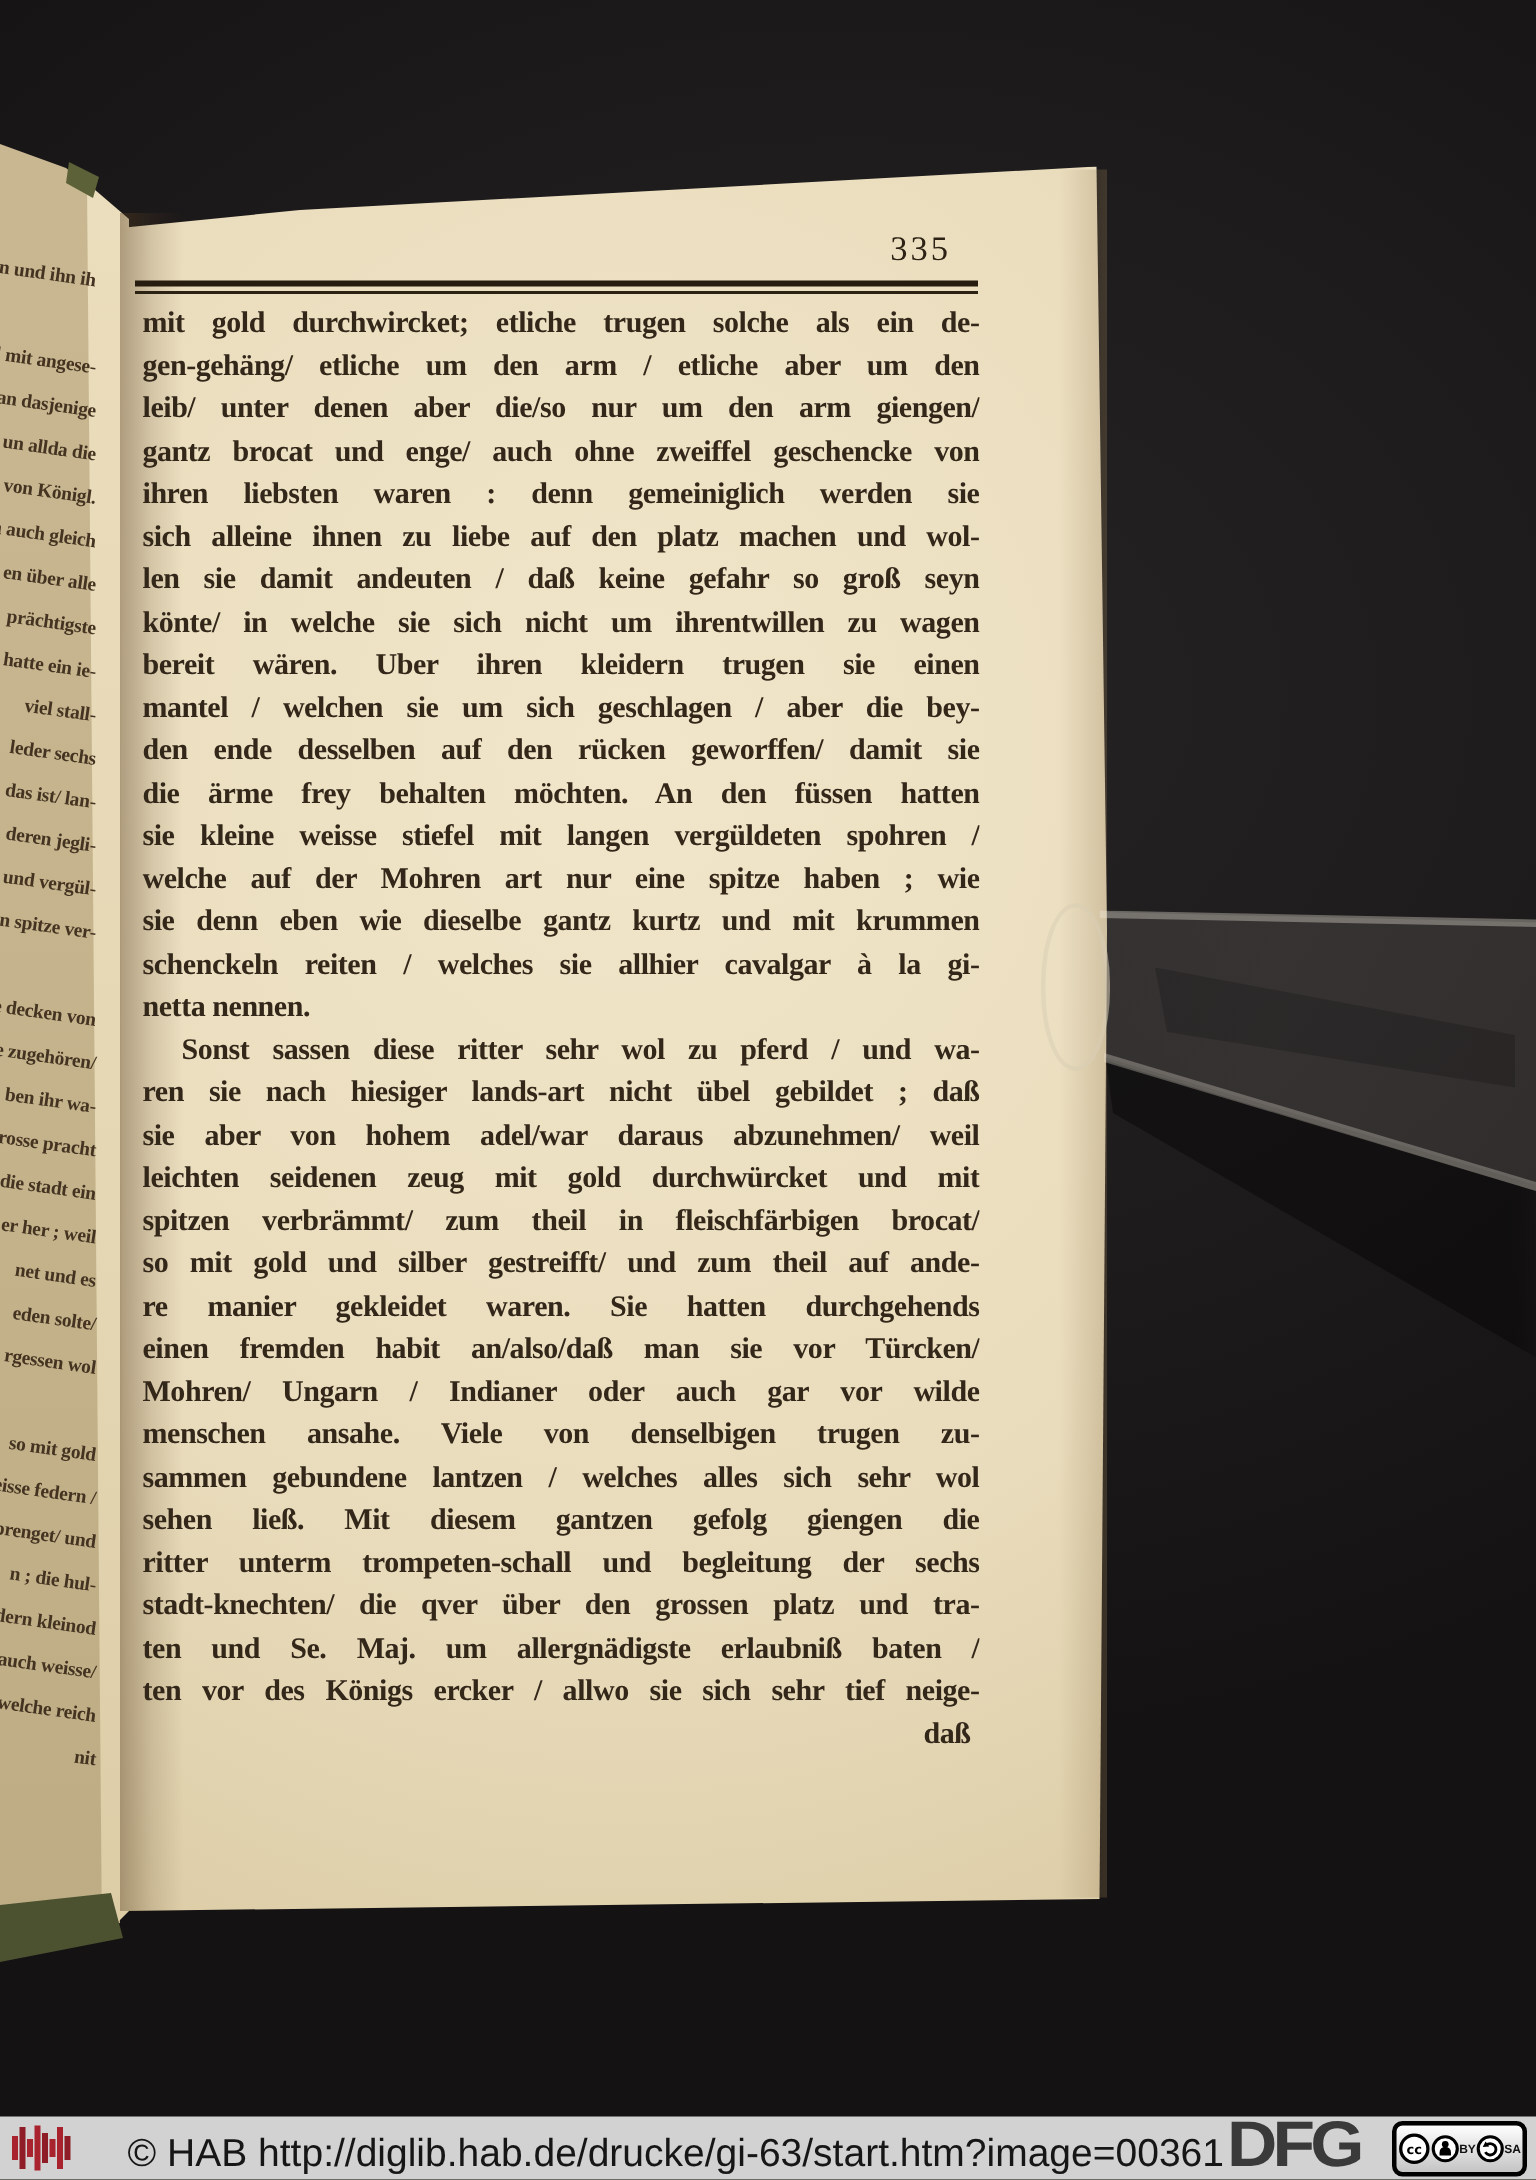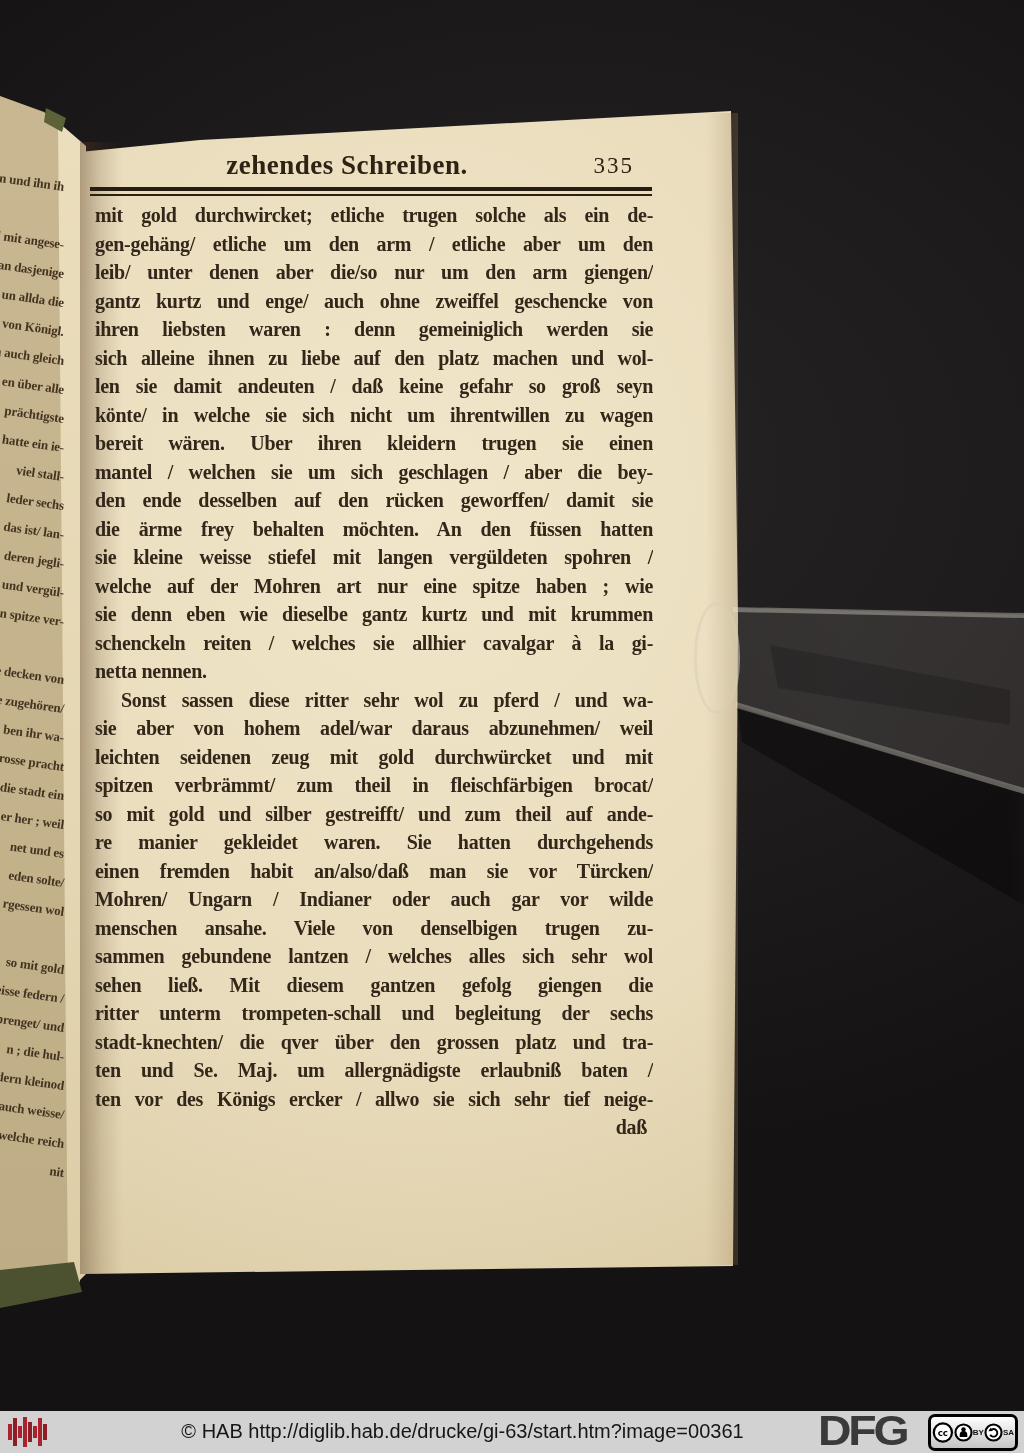--- a/index.html
+++ b/index.html
@@ -70,21 +70,21 @@
 
   
   .footer{left:0;top:1411px;width:1024px;height:42px;background:#d2d2d2;}
   .calib{position:absolute;left:8px;top:1px;height:40px;display:flex;align-items:center;gap:1px;}
   .calib b{display:block;width:4px;background:#a8232e;}
   .calib b:nth-child(1){height:16px;}.calib b:nth-child(2){height:28px;background:#8e1d27;}
   .calib b:nth-child(3){height:12px;}.calib b:nth-child(4){height:30px;}
   .calib b:nth-child(5){height:20px;background:#8e1d27;}.calib b:nth-child(6){height:12px;}
   .calib b:nth-child(7){height:28px;}.calib b:nth-child(8){height:16px;background:#8e1d27;}
   .copyright{position:absolute;left:0;top:9px;width:901px;text-align:center;
-    font-family:"Liberation Sans",sans-serif;font-size:20px;color:#161616;margin-left:12px;}
+    font-family:"Liberation Sans",sans-serif;font-size:26px;color:#161616;}
   .dfg{position:absolute;left:818px;top:-5px;font-family:"Liberation Sans",sans-serif;
     font-size:43px;font-weight:bold;color:#3a3a3a;letter-spacing:-3px;transform:scaleX(1.08);transform-origin:left;}
   .ccbadge{position:absolute;left:928px;top:3px;width:90px;height:37px;box-sizing:border-box;
     border:3px solid #000;border-radius:7px;background:linear-gradient(#ffffff,#c4c4c4);
     display:flex;align-items:center;justify-content:space-between;padding:0 1px;}
   .cc-col{display:flex;flex-direction:row;align-items:center;line-height:1;}
   .cclabel{font-family:"Liberation Sans",sans-serif;font-size:8px;font-weight:bold;color:#111;margin-top:0px;}
 </style>
 </head>
 <body>
@@ -132,47 +132,47 @@
       <div class="fragline">eisse federn /</div>
       <div class="fragline">prenget/ und</div>
       <div class="fragline">n ; die hul-</div>
       <div class="fragline">dern kleinod</div>
       <div class="fragline">auch weisse/</div>
       <div class="fragline">welche reich</div>
       <div class="fragline">nit</div>
     </div>
 
   <div class="abs header">
-    <div class="header-title">zehendes Schreiben.</div>
     <div class="pagenum">335</div>
   </div>
   <div class="abs rule"></div>
 
   <div class="abs bodytext">
     <div class="para para1">
         <div class="textline">mit gold durchwircket; etliche trugen solche als ein de-</div>
         <div class="textline">gen-gehäng/ etliche um den arm / etliche aber um den</div>
         <div class="textline">leib/ unter denen aber die/so nur um den arm giengen/</div>
-        <div class="textline">gantz kurtz und enge/ auch ohne zweiffel geschencke von</div>
+        <div class="textline">gantz brocat und enge/ auch ohne zweiffel geschencke von</div>
         <div class="textline">ihren liebsten waren : denn gemeiniglich werden sie</div>
         <div class="textline">sich alleine ihnen zu liebe auf den platz machen und wol-</div>
         <div class="textline">len sie damit andeuten / daß keine gefahr so groß seyn</div>
         <div class="textline">könte/ in welche sie sich nicht um ihrentwillen zu wagen</div>
         <div class="textline">bereit wären.  Uber ihren kleidern trugen sie einen</div>
         <div class="textline">mantel / welchen sie um sich geschlagen / aber die bey-</div>
         <div class="textline">den ende desselben auf den rücken geworffen/ damit sie</div>
         <div class="textline">die ärme frey behalten möchten.  An den füssen hatten</div>
         <div class="textline">sie kleine weisse stiefel mit langen vergüldeten spohren /</div>
         <div class="textline">welche auf der Mohren art nur eine spitze haben ; wie</div>
         <div class="textline">sie denn eben wie dieselbe gantz kurtz und mit krummen</div>
         <div class="textline">schenckeln reiten / welches sie allhier cavalgar à la gi-</div>
         <div class="textline">netta nennen.</div>
       </div>
     <div class="para para2">
         <div class="textline">Sonst sassen diese ritter sehr wol zu pferd / und wa-</div>
+        <div class="textline">ren sie nach hiesiger lands-art nicht übel gebildet ; daß</div>
         <div class="textline">sie aber von hohem adel/war daraus abzunehmen/ weil</div>
         <div class="textline">leichten seidenen zeug mit gold durchwürcket und mit</div>
         <div class="textline">spitzen verbrämmt/ zum theil in fleischfärbigen brocat/</div>
         <div class="textline">so mit gold und silber gestreifft/ und zum theil auf ande-</div>
         <div class="textline">re manier gekleidet waren.  Sie hatten durchgehends</div>
         <div class="textline">einen fremden habit an/also/daß man sie vor Türcken/</div>
         <div class="textline">Mohren/ Ungarn / Indianer oder auch gar vor wilde</div>
         <div class="textline">menschen ansahe.  Viele von denselbigen trugen zu-</div>
         <div class="textline">sammen gebundene lantzen / welches alles sich sehr wol</div>
         <div class="textline">sehen ließ.  Mit diesem gantzen gefolg giengen die</div>

